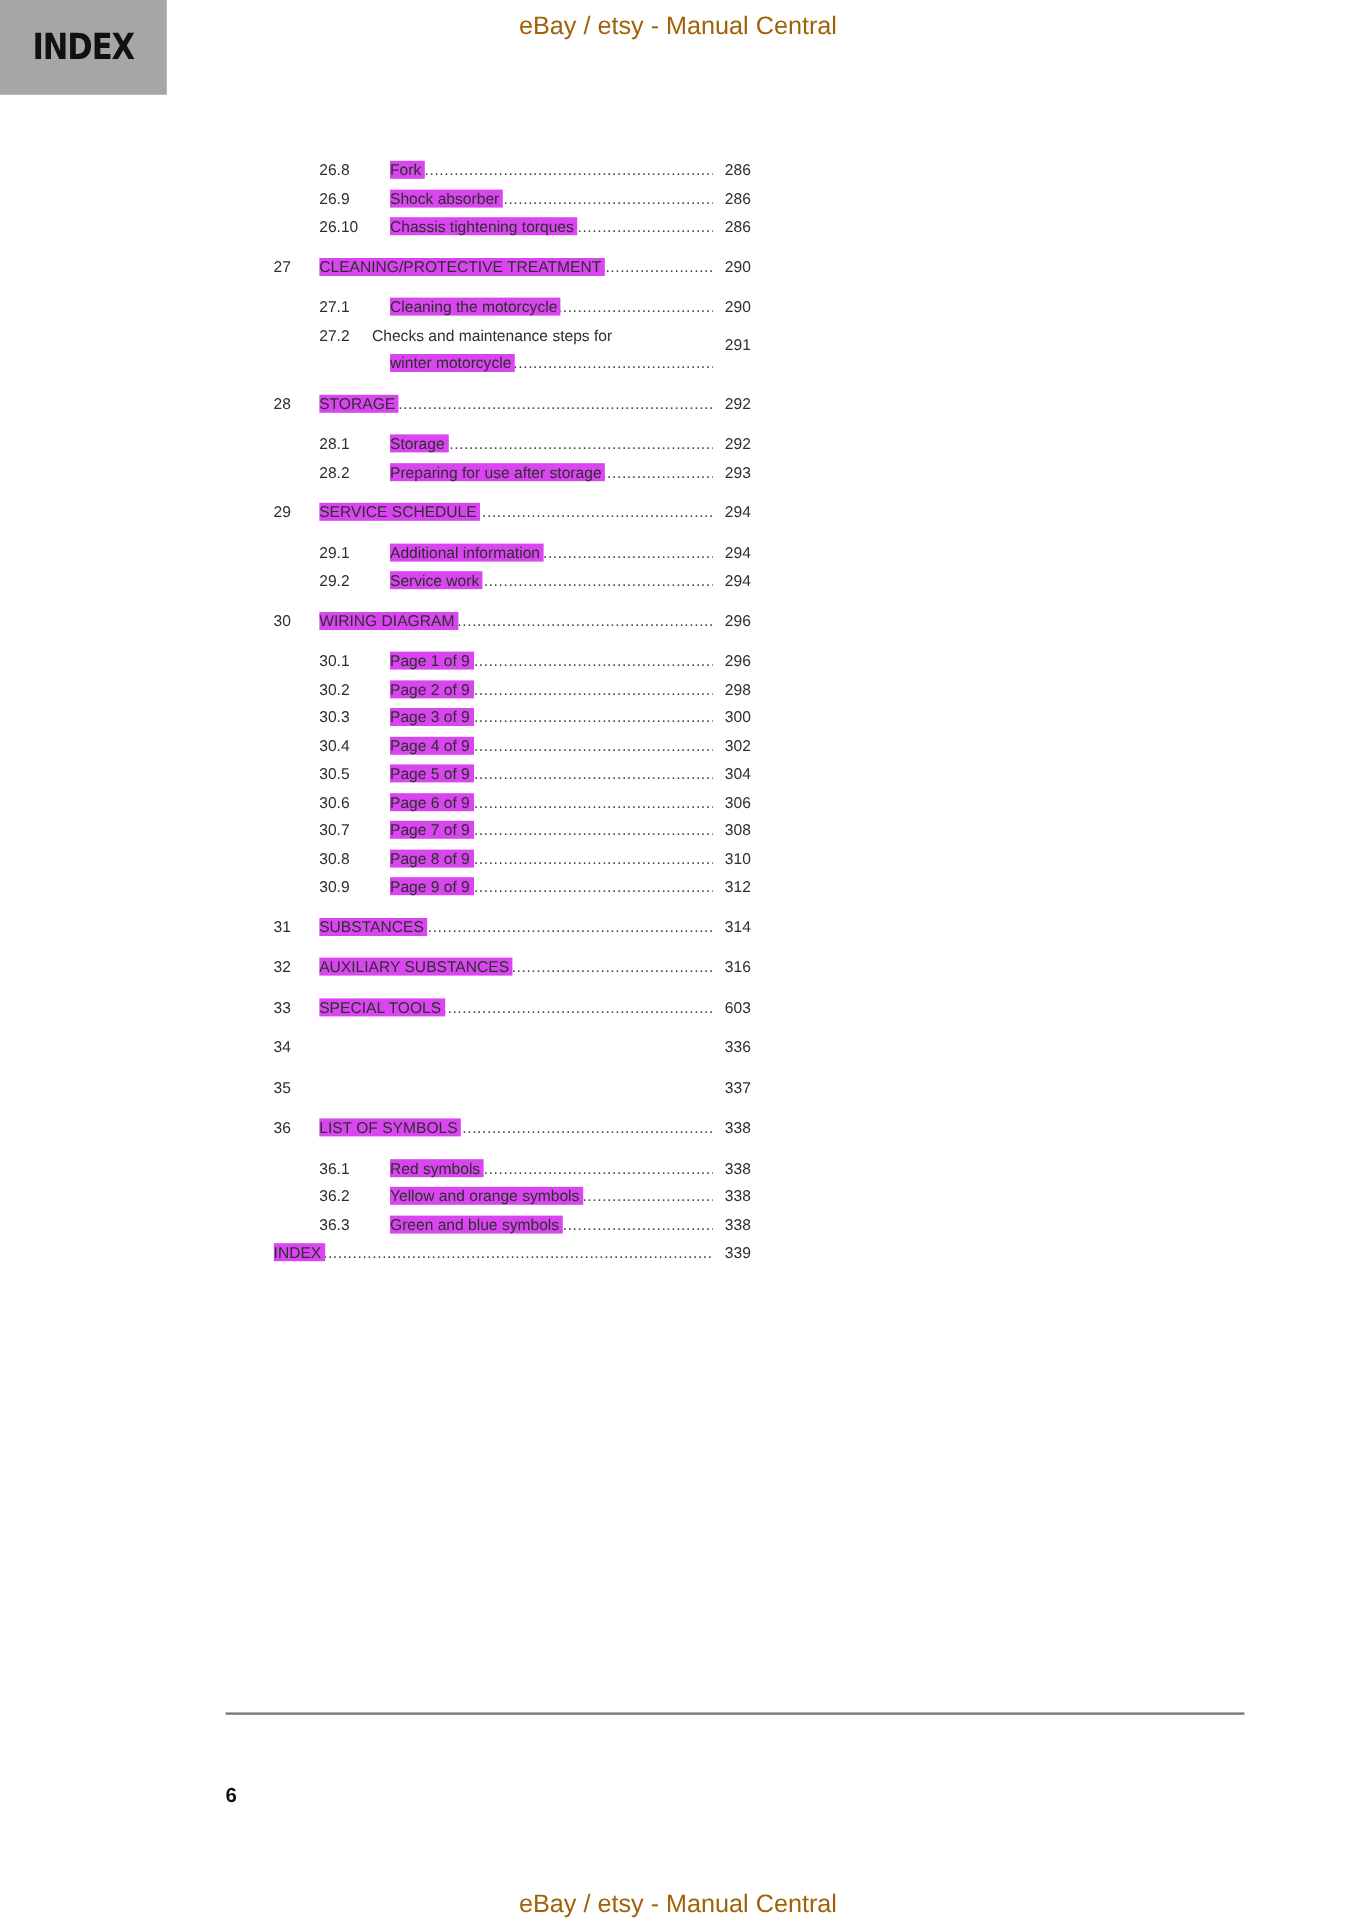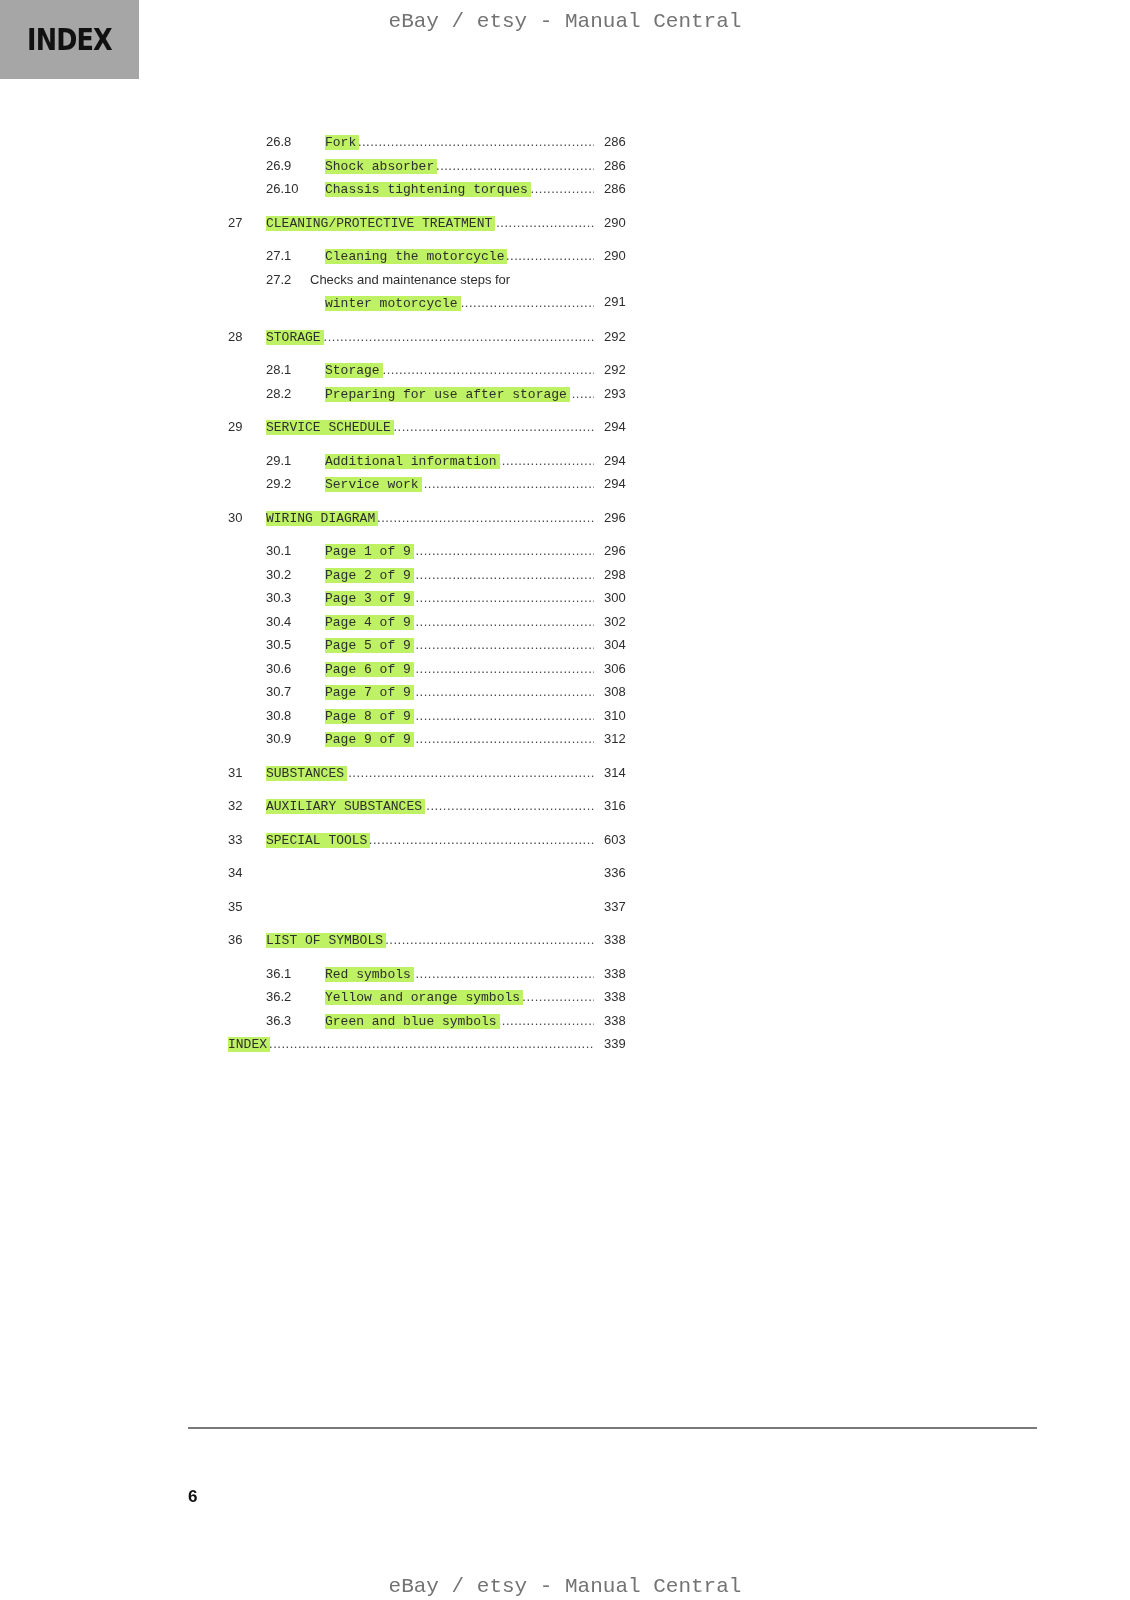--- a/index.html
+++ b/index.html
@@ -1,38 +1,38 @@
 <!DOCTYPE html>
 <html><head>
 <meta charset="utf-8">
 <style>
   html, body { margin:0; padding:0; background:#ffffff; }
   body { width:1130px; height:1600px; position:relative; overflow:hidden; font-family:"Liberation Sans", sans-serif; color:#2b2b2b; }
   .index-tab { position:absolute; left:0; top:0; width:139px; height:79px; background:#a6a6a6; }
   .index-tab span { position:absolute; left:27px; top:22px; font-family:"DejaVu Sans", sans-serif; font-weight:bold; font-size:30px; letter-spacing:-1px; color:#111; transform:scaleX(0.85); transform-origin:left top; }
-  .watermark { position:absolute; width:100%; text-align:center; font-family:Liberation Mono, monospace; font-size:21px; color:#737373; }
+  .watermark { position:absolute; width:100%; text-align:center; font-family:Liberation Sans, sans-serif; font-size:21px; color:#a16207; }
   .wm-top { top:10px; left:0; padding-left:0; }
   .wm-bottom { top:1575px; left:0; }
   .toc { position:absolute; left:188px; top:130px; width:410px; font-size:13px; color:#2e2e2e;margin-left:40px; }
   .row { position:relative; height:23.5px; line-height:23.5px; white-space:nowrap; }
   .row.chapter { margin-top:10px; margin-bottom:10px; }
   .num { position:absolute; left:0; }
   .sub .num { left:38px; }
   .title-wrap { position:absolute; right:44px; overflow:hidden; }
   .chapter .title-wrap { left:38px; }
   .sub .title-wrap { left:97px; }
   .plain .title-wrap { left:0; }
-  .title-wrap .t { background:#bef264; padding-right:3px; position:relative; z-index:1;font-family:Liberation Mono, monospace; }
+  .title-wrap .t { background:#d946ef; padding-right:3px; position:relative; z-index:1; }
   .title-wrap::after { content:"................................................................................................................................................"; position:absolute; left:0; top:0; letter-spacing:0.5px; color:#444; }
   .title-wrap { text-align:left; }
   .page { position:absolute; right:0; width:34px; text-align:left; }
   .row.two-line { height:47px; }
   .row.two-line .line1 { position:absolute; left:82px; top:0; }
   .row.two-line .title-wrap { top:23.5px; }
-  .row.two-line .page { top:22px; }
+  .row.two-line .page { top:8px; }
   .footer-rule { position:absolute; left:188px; top:1427px; width:849px; height:2px; background:#7a7a7a; }
   .page-number { position:absolute; left:188px; top:1487px; font-family:"Liberation Sans", sans-serif; font-weight:bold; font-size:17px; color:#111; }
 </style>
 </head>
 <body>
 
 <div class="index-tab">
   <span>INDEX</span>
 </div>
 

